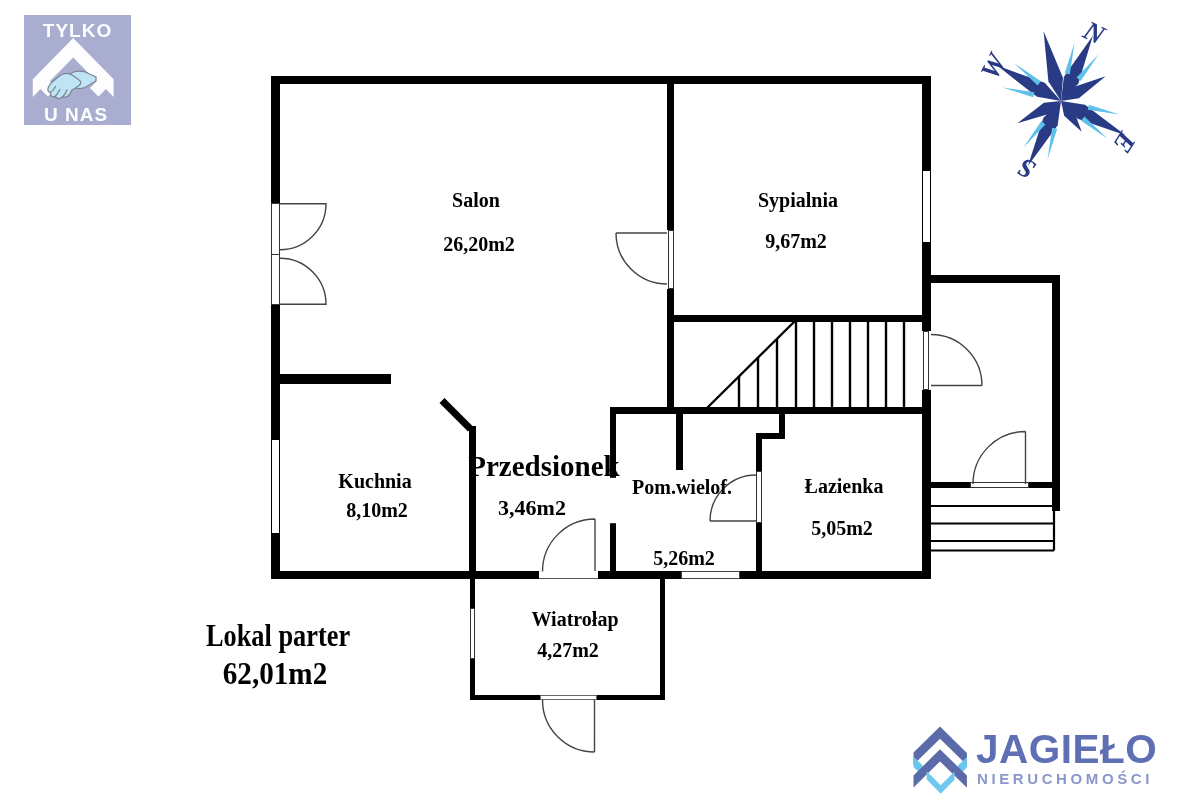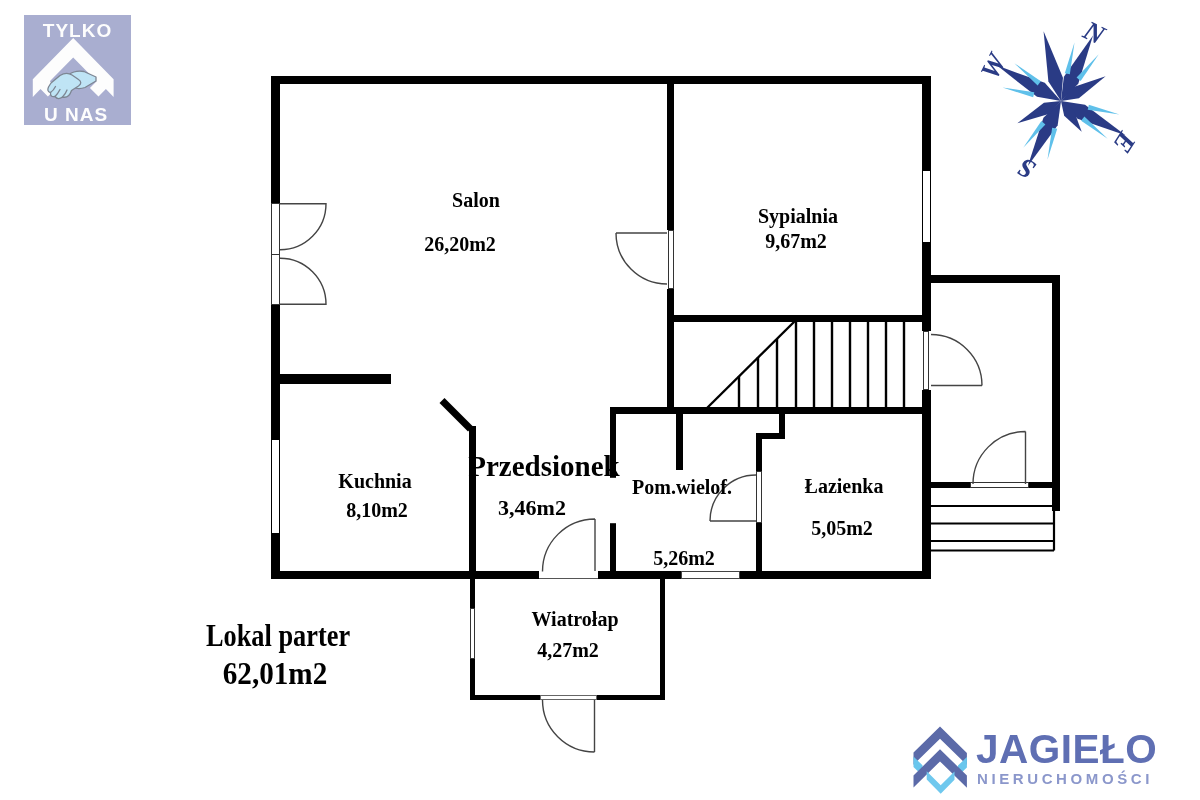--- a/index.html
+++ b/index.html
@@ -103,22 +103,22 @@
   <g stroke="#000" stroke-width="2.2">
     <line x1="930" y1="506" x2="1054" y2="506"></line>
     <line x1="930" y1="523.5" x2="1054" y2="523.5"></line>
     <line x1="930" y1="541" x2="1054" y2="541"></line>
     <line x1="930" y1="550.5" x2="1054" y2="550.5"></line>
     <line x1="1054" y1="488" x2="1054" y2="550.5"></line>
   </g>
 </svg>
 
 <div class="lb" style="left:476px;top:200px">Salon</div>
-<div class="lb" style="left:460px;top:244px">26,20m2</div>
-<div class="lb" style="left:798px;top:216px">Sypialnia</div>
+<div class="lb" style="left:479px;top:244px">26,20m2</div>
+<div class="lb" style="left:798px;top:200px">Sypialnia</div>
 <div class="lb" style="left:796px;top:241px">9,67m2</div>
 <div class="lb" style="left:375px;top:481px">Kuchnia</div>
 <div class="lb" style="left:377px;top:510px">8,10m2</div>
 <div class="lb" style="left:544px;top:466px;font-size:29px">Przedsionek</div>
 <div class="lb" style="left:532px;top:508px;font-size:22px">3,46m2</div>
 <div class="lb" style="left:682px;top:487px">Pom.wielof.</div>
 <div class="lb" style="left:684px;top:558px">5,26m2</div>
 <div class="lb" style="left:844px;top:486px">Łazienka</div>
 <div class="lb" style="left:842px;top:528px">5,05m2</div>
 <div class="lb" style="left:575px;top:619px">Wiatrołap</div>

